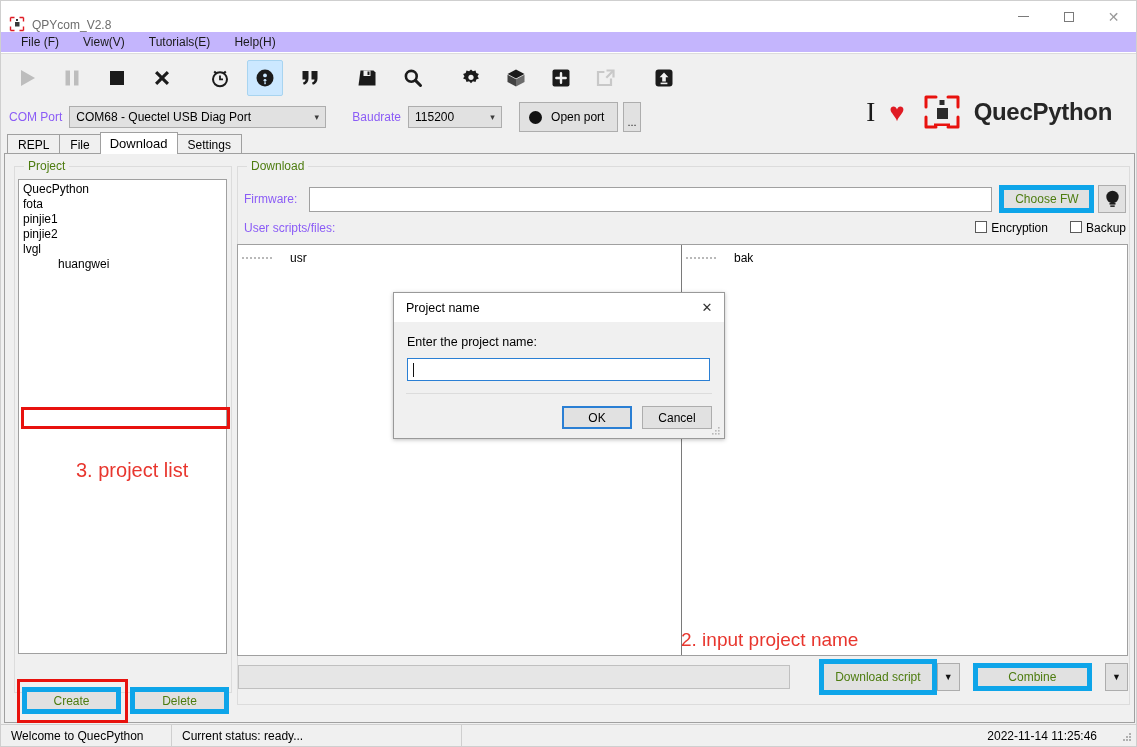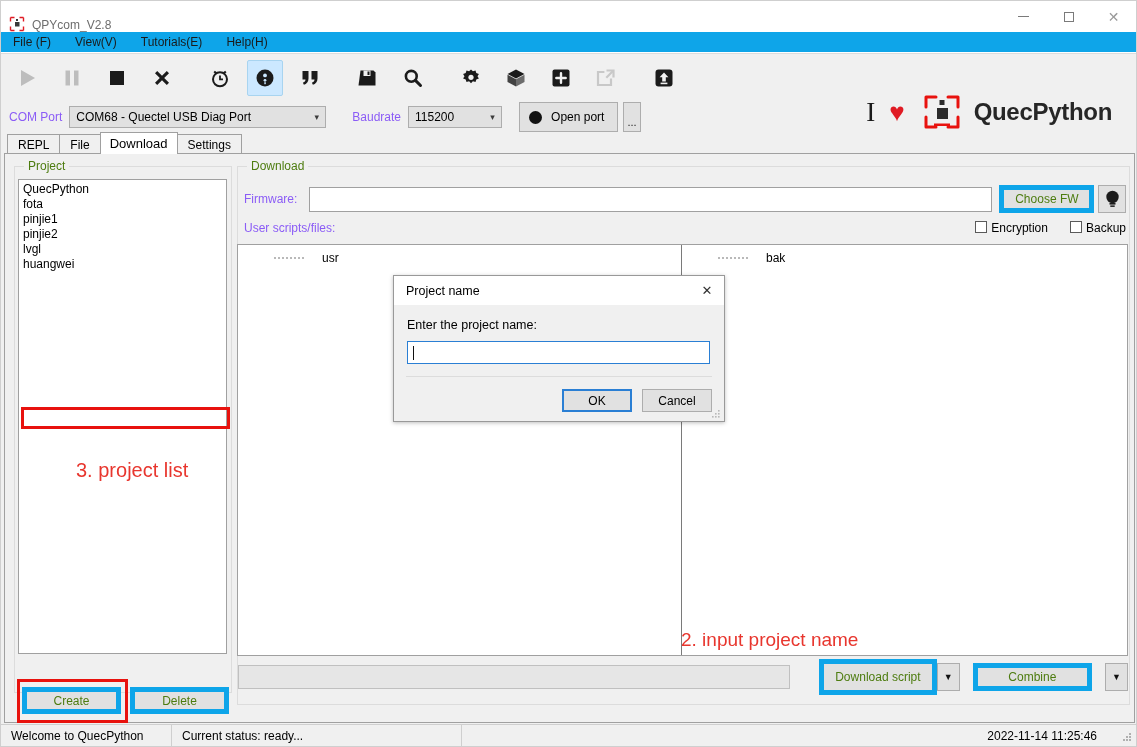--- a/index.html
+++ b/index.html
@@ -46,24 +46,24 @@
     display: flex; align-items: center; justify-content: center;
     color: #7a7a7a;
   }
   .wc-min { width: 11px; height: 1px; background: #7a7a7a; }
   .wc-max { width: 10px; height: 10px; border: 1px solid #7a7a7a; }
   .wc-close { font-size: 14px; line-height: 1; color: #9a9a9a; font-family: "DejaVu Sans", sans-serif; }
 
   
   .menubar {
     height: 21px;
-    background: #0ea5e9;
+    background: #c4b5fd;
     display: flex;
     align-items: center;
-    padding-left: 8px;
+    padding-left: 16px;
     border-bottom: 1px solid #ffffff;
   }
   .menuitem {
     font-size: 12px;
     color: #1a1a1a;
     padding: 2px 10px 2px 4px;
     margin-right: 10px;
     white-space: nowrap;
   }
 
@@ -212,21 +212,21 @@
     background: #ffffff;
     border: 1px solid #a0a0a0;
     padding: 2px 0 0 2px;
     overflow: hidden;
   }
   .proj-item {
     height: 15px; line-height: 15px;
     font-size: 12px; padding-left: 2px;
     white-space: nowrap;
   }
-  .proj-item.sel { background: transparent; }
+  .proj-item.sel { background: transparent; margin-left: 35px; }
   .redbox-proj {
     position: absolute; left: 7px; top: 248px;
     width: 209px; height: 22px;
     border: 3px solid #e8120e;
     pointer-events: none;
     z-index: 5;
   }
   .annot {
     position: absolute;
     color: #e8362e;
@@ -294,23 +294,22 @@
     width: 891px; height: 412px;
     background: #ffffff;
     border: 1px solid #a0a0a0;
     display: flex;
   }
   .tree-col { height: 100%; position: relative; }
   .tree-col.left { width: 444px; border-right: 1px solid #7a7a7a; }
   .tree-col.right { flex: 1; }
   .tree-head {
     display: flex; align-items: center;
-    height: 26px; padding-left: 20px;
-    font-size: 12px;
-    margin-left: 16px;
+    height: 26px; padding-left: 4px;
+    font-size: 12px;
   }
   .dotline {
     width: 30px; height: 1px;
     border-top: 2px dotted #b9b9b9;
     margin-right: 18px;
   }
 
   .bottom-row {
     position: absolute; left: 0; top: 503px;
     width: 891px; height: 30px;
@@ -344,21 +343,21 @@
   .sb-2 { width: 290px; border-left: 1px solid #cfcfcf; }
   .sb-3 { flex: 1; border-left: 1px solid #cfcfcf; justify-content: flex-end; padding-right: 39px; }
   .grip {
     position: absolute; right: 3px; bottom: 3px;
     width: 12px; height: 12px;
   }
 
   
   .modal {
     position: absolute;
-    left: 392px; top: 274px;
+    left: 392px; top: 291px;
     width: 332px; height: 147px;
     background: #f0f0f0;
     border: 1px solid #999;
     box-shadow: 0 1px 4px rgba(0,0,0,.25);
     z-index: 50;
   }
   .modal-title {
     height: 29px;
     background: #ffffff;
     display: flex; align-items: center;

